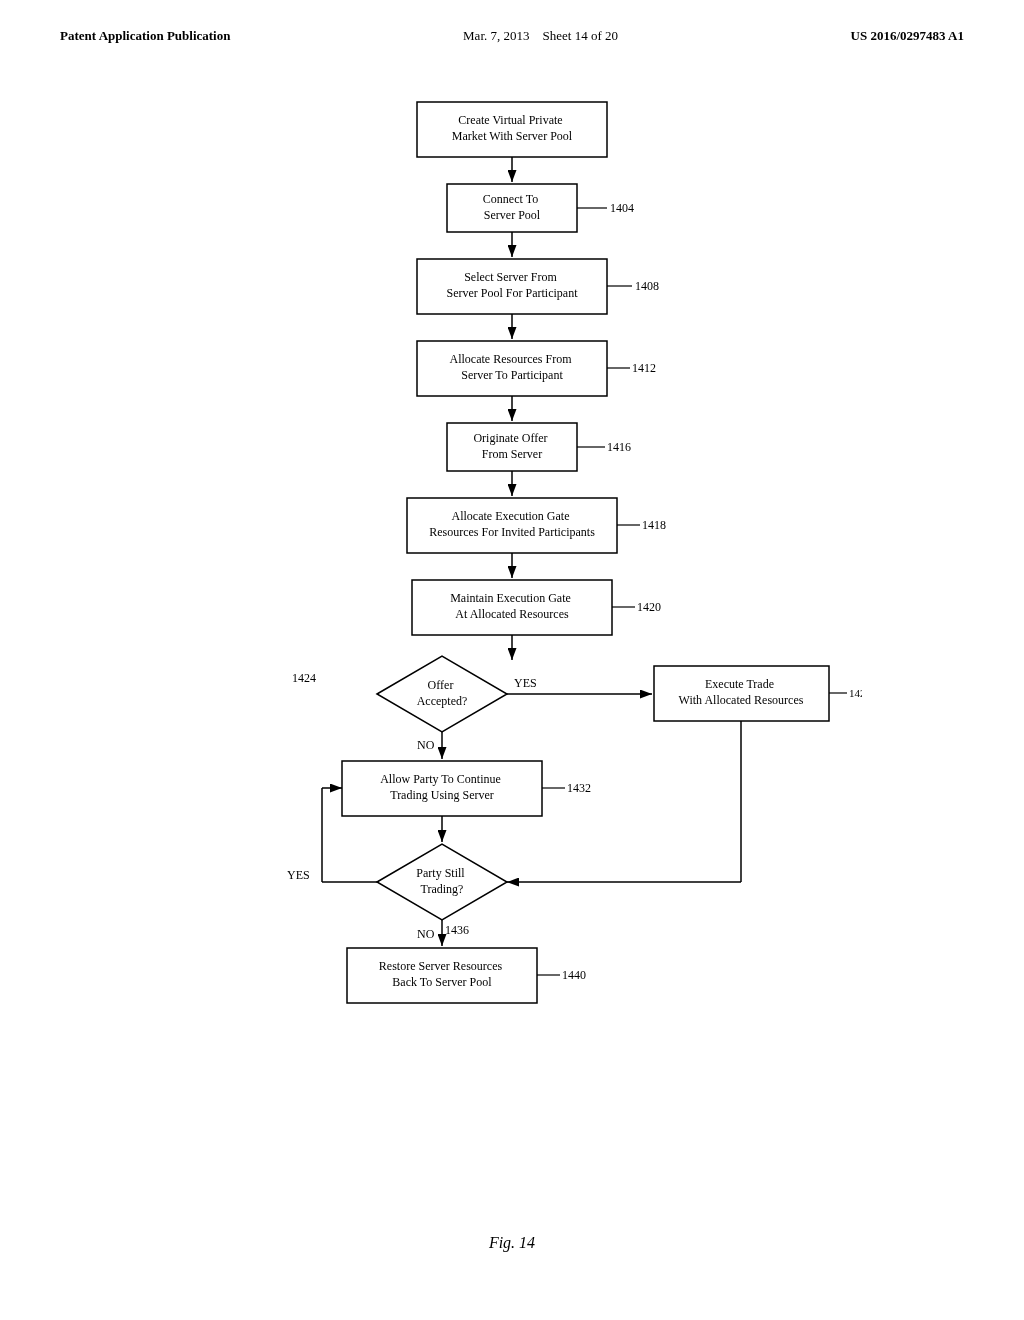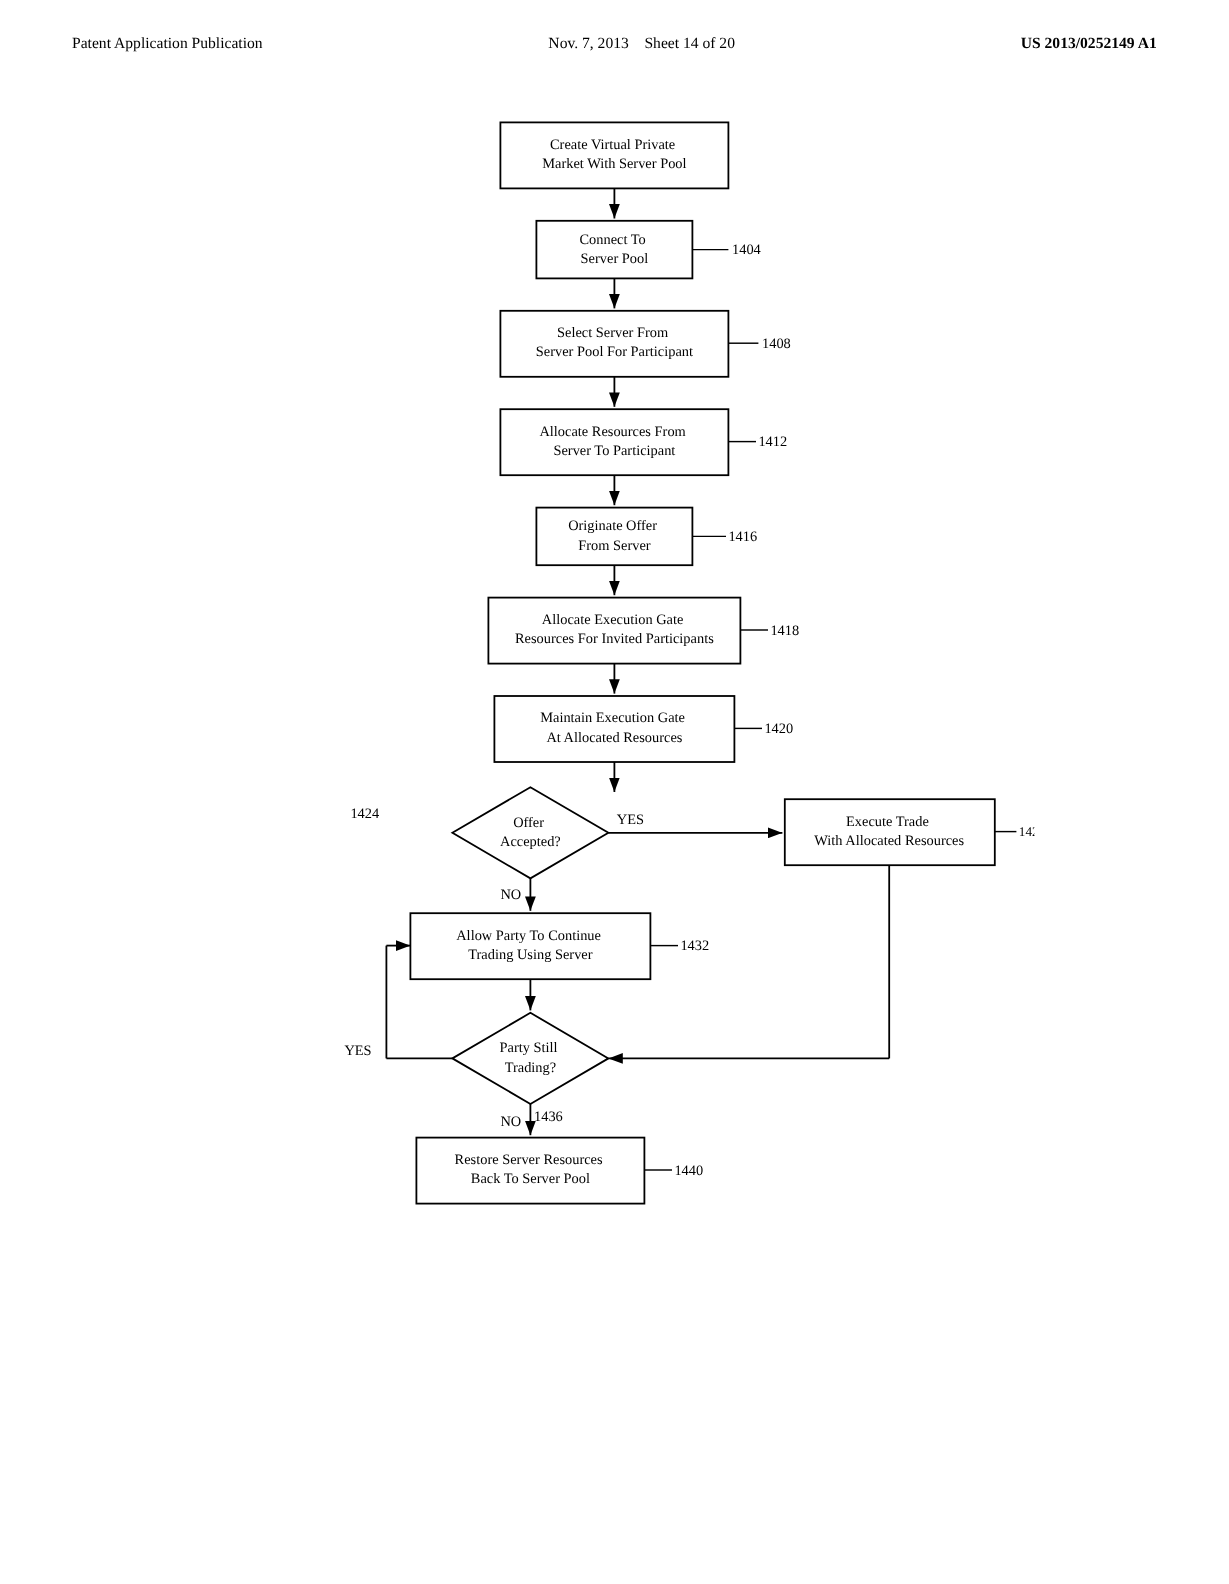--- a/index.html
+++ b/index.html
@@ -22,21 +22,21 @@
     
     .header {
       display: flex;
       justify-content: space-between;
       align-items: flex-start;
       padding: 28px 60px 10px 60px;
       border-bottom: none;
     }
     .header-left {
       font-size: 13px;
-      font-weight: normal;
+      font-weight: bold;
     }
     .header-center {
       font-size: 13px;
       text-align: center;
     }
     .header-right {
       font-size: 13px;
       font-weight: bold;
     }
 
@@ -62,24 +62,24 @@
       padding-bottom: 30px;
     }
   </style>
 </head>
 <body>
 
 <div class="page">
   <div class="header">
     <div class="header-left">Patent Application Publication</div>
     <div class="header-center">
-      <span>Nov. 7, 2013</span>&nbsp;&nbsp;&nbsp;
+      <span>Mar. 7, 2013</span>&nbsp;&nbsp;&nbsp;
       <span>Sheet 14 of 20</span>
     </div>
-    <div class="header-right">US 2013/0252149 A1</div>
+    <div class="header-right">US 2016/0297483 A1</div>
   </div>
 
   <div class="diagram">
     <svg class="flowchart" width="700" height="1130" viewBox="0 0 700 1130">
 
       <defs>
         <marker id="arrowhead" markerWidth="8" markerHeight="6" refX="8" refY="3" orient="auto">
           <polygon points="0 0, 8 3, 0 6" fill="#000"></polygon>
         </marker>
       </defs>
@@ -216,13 +216,16 @@
 
       <line x1="375" y1="901" x2="398" y2="901" stroke="black" stroke-width="1.2"></line>
       <text x="400" y="905" font-size="12">1440</text>
 
       <line x1="579" y1="647" x2="579" y2="808" stroke="black" stroke-width="1.5"></line>
       <line x1="579" y1="808" x2="345" y2="808" stroke="black" stroke-width="1.5" marker-end="url(#arrowhead)"></line>
 
     </svg>
   </div>
 
+  <div class="figure-caption">
+    <span>Fig. 14</span>
+  </div>
 </div>
 
 </body></html>

